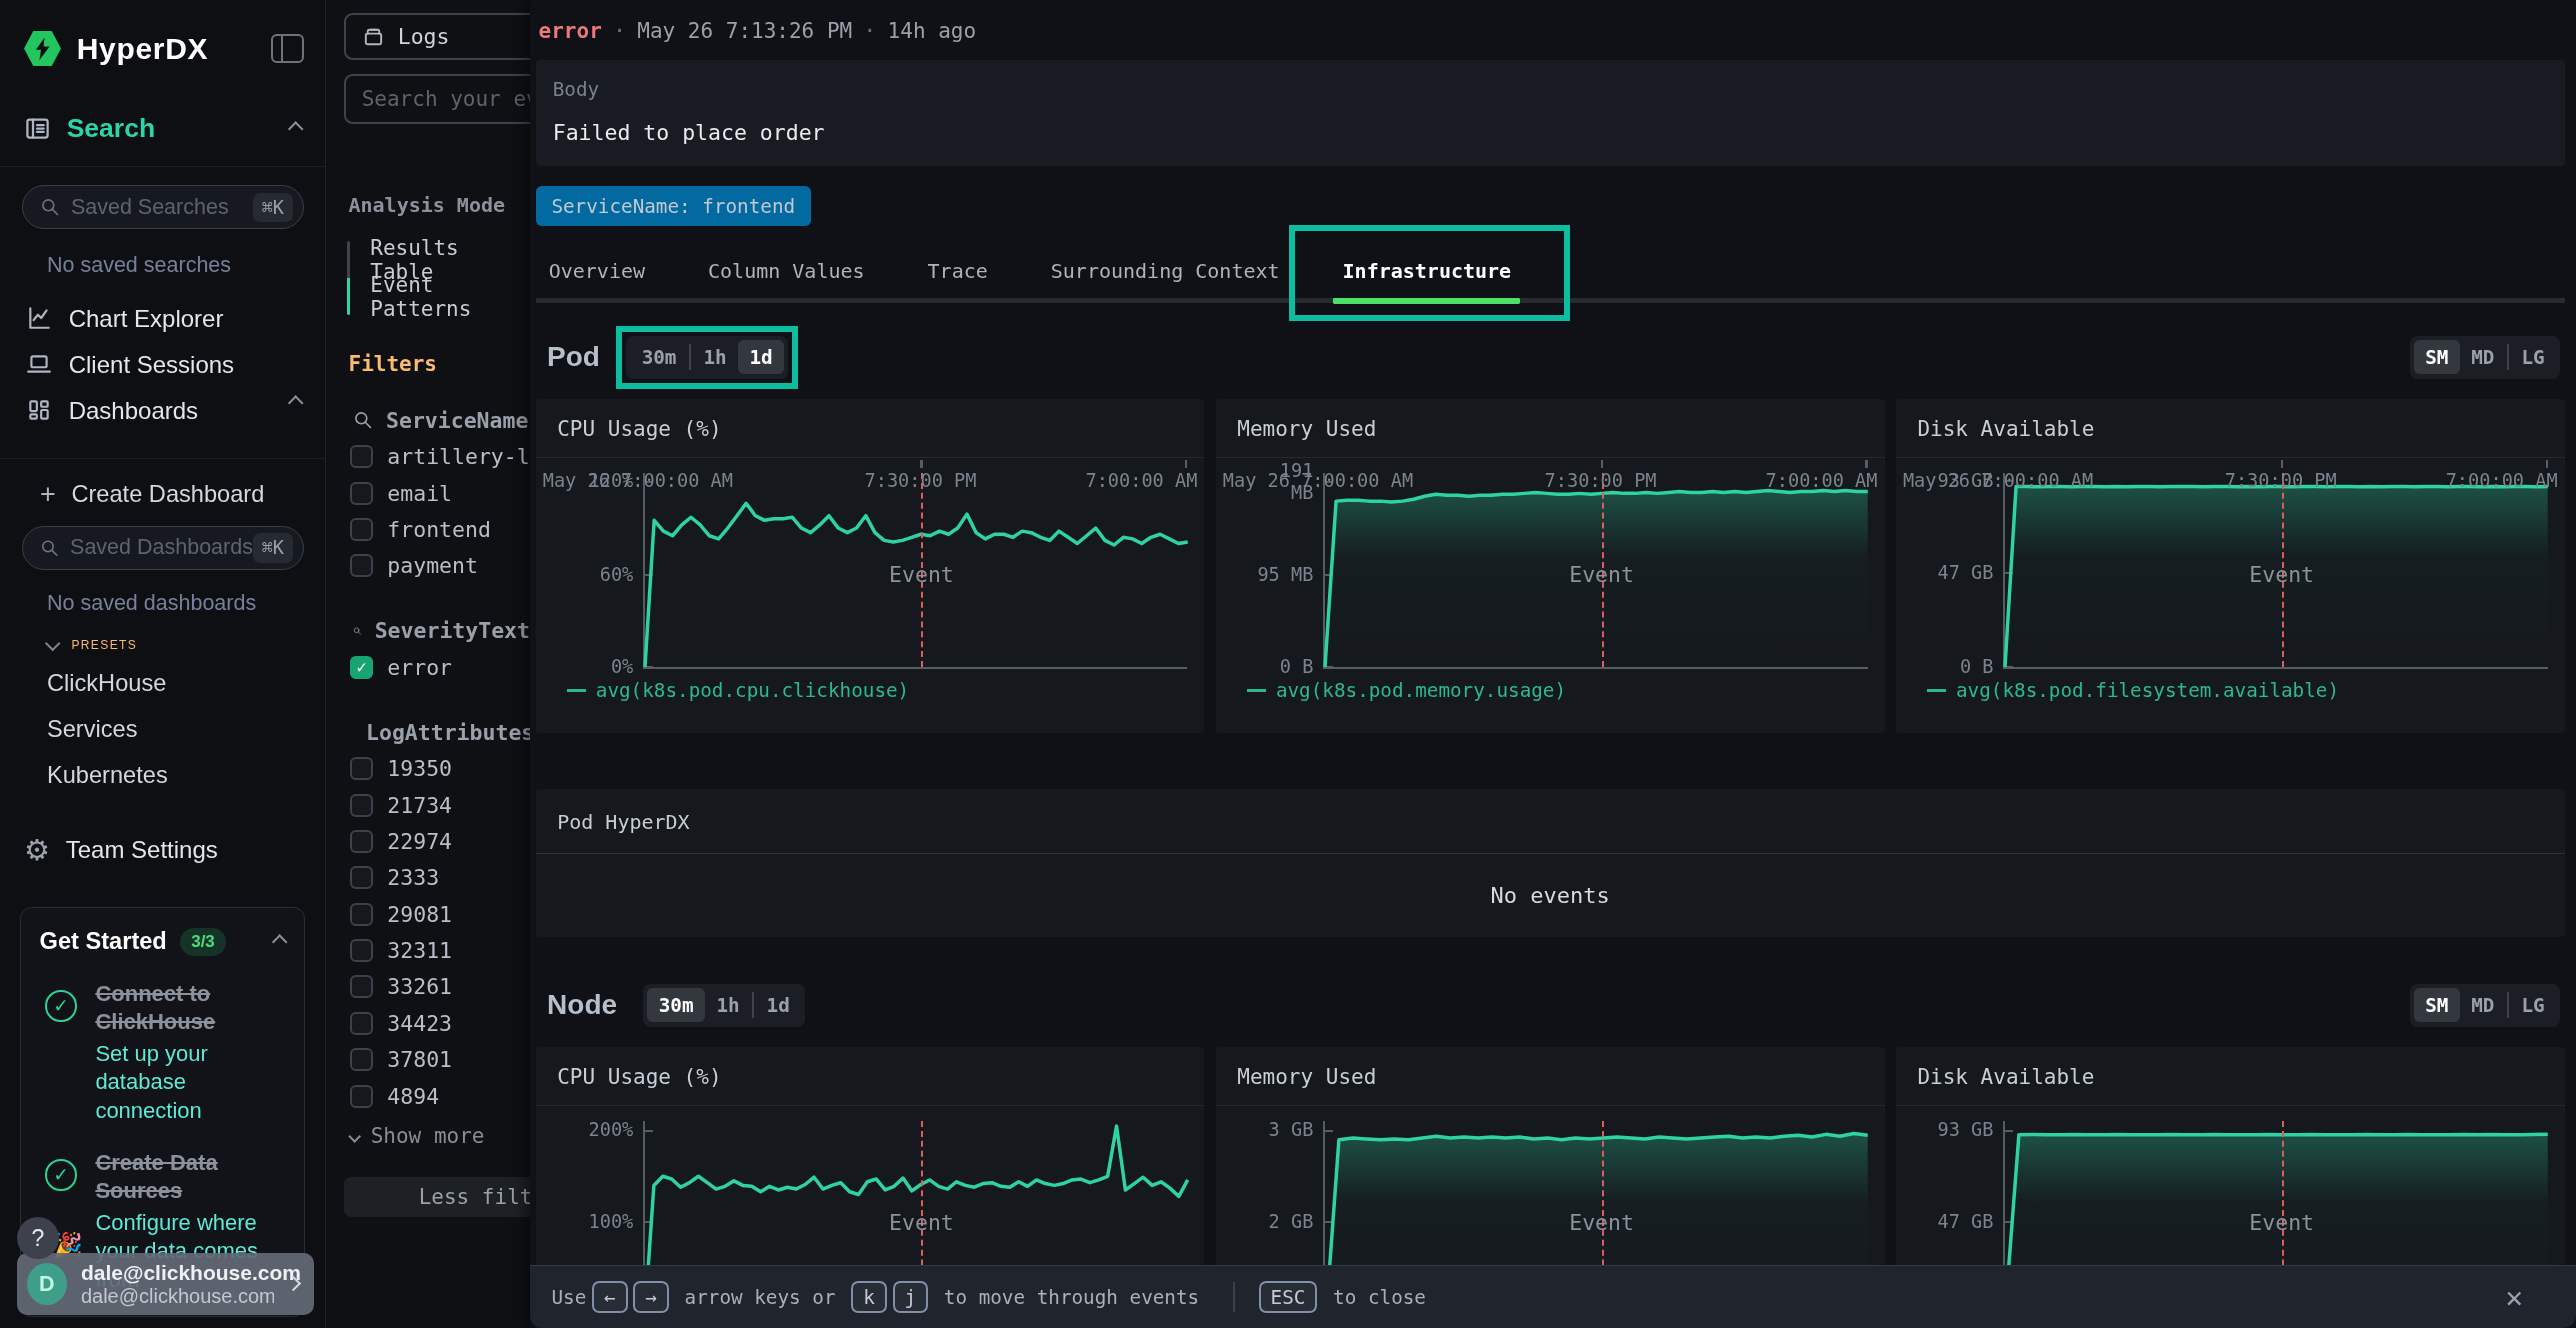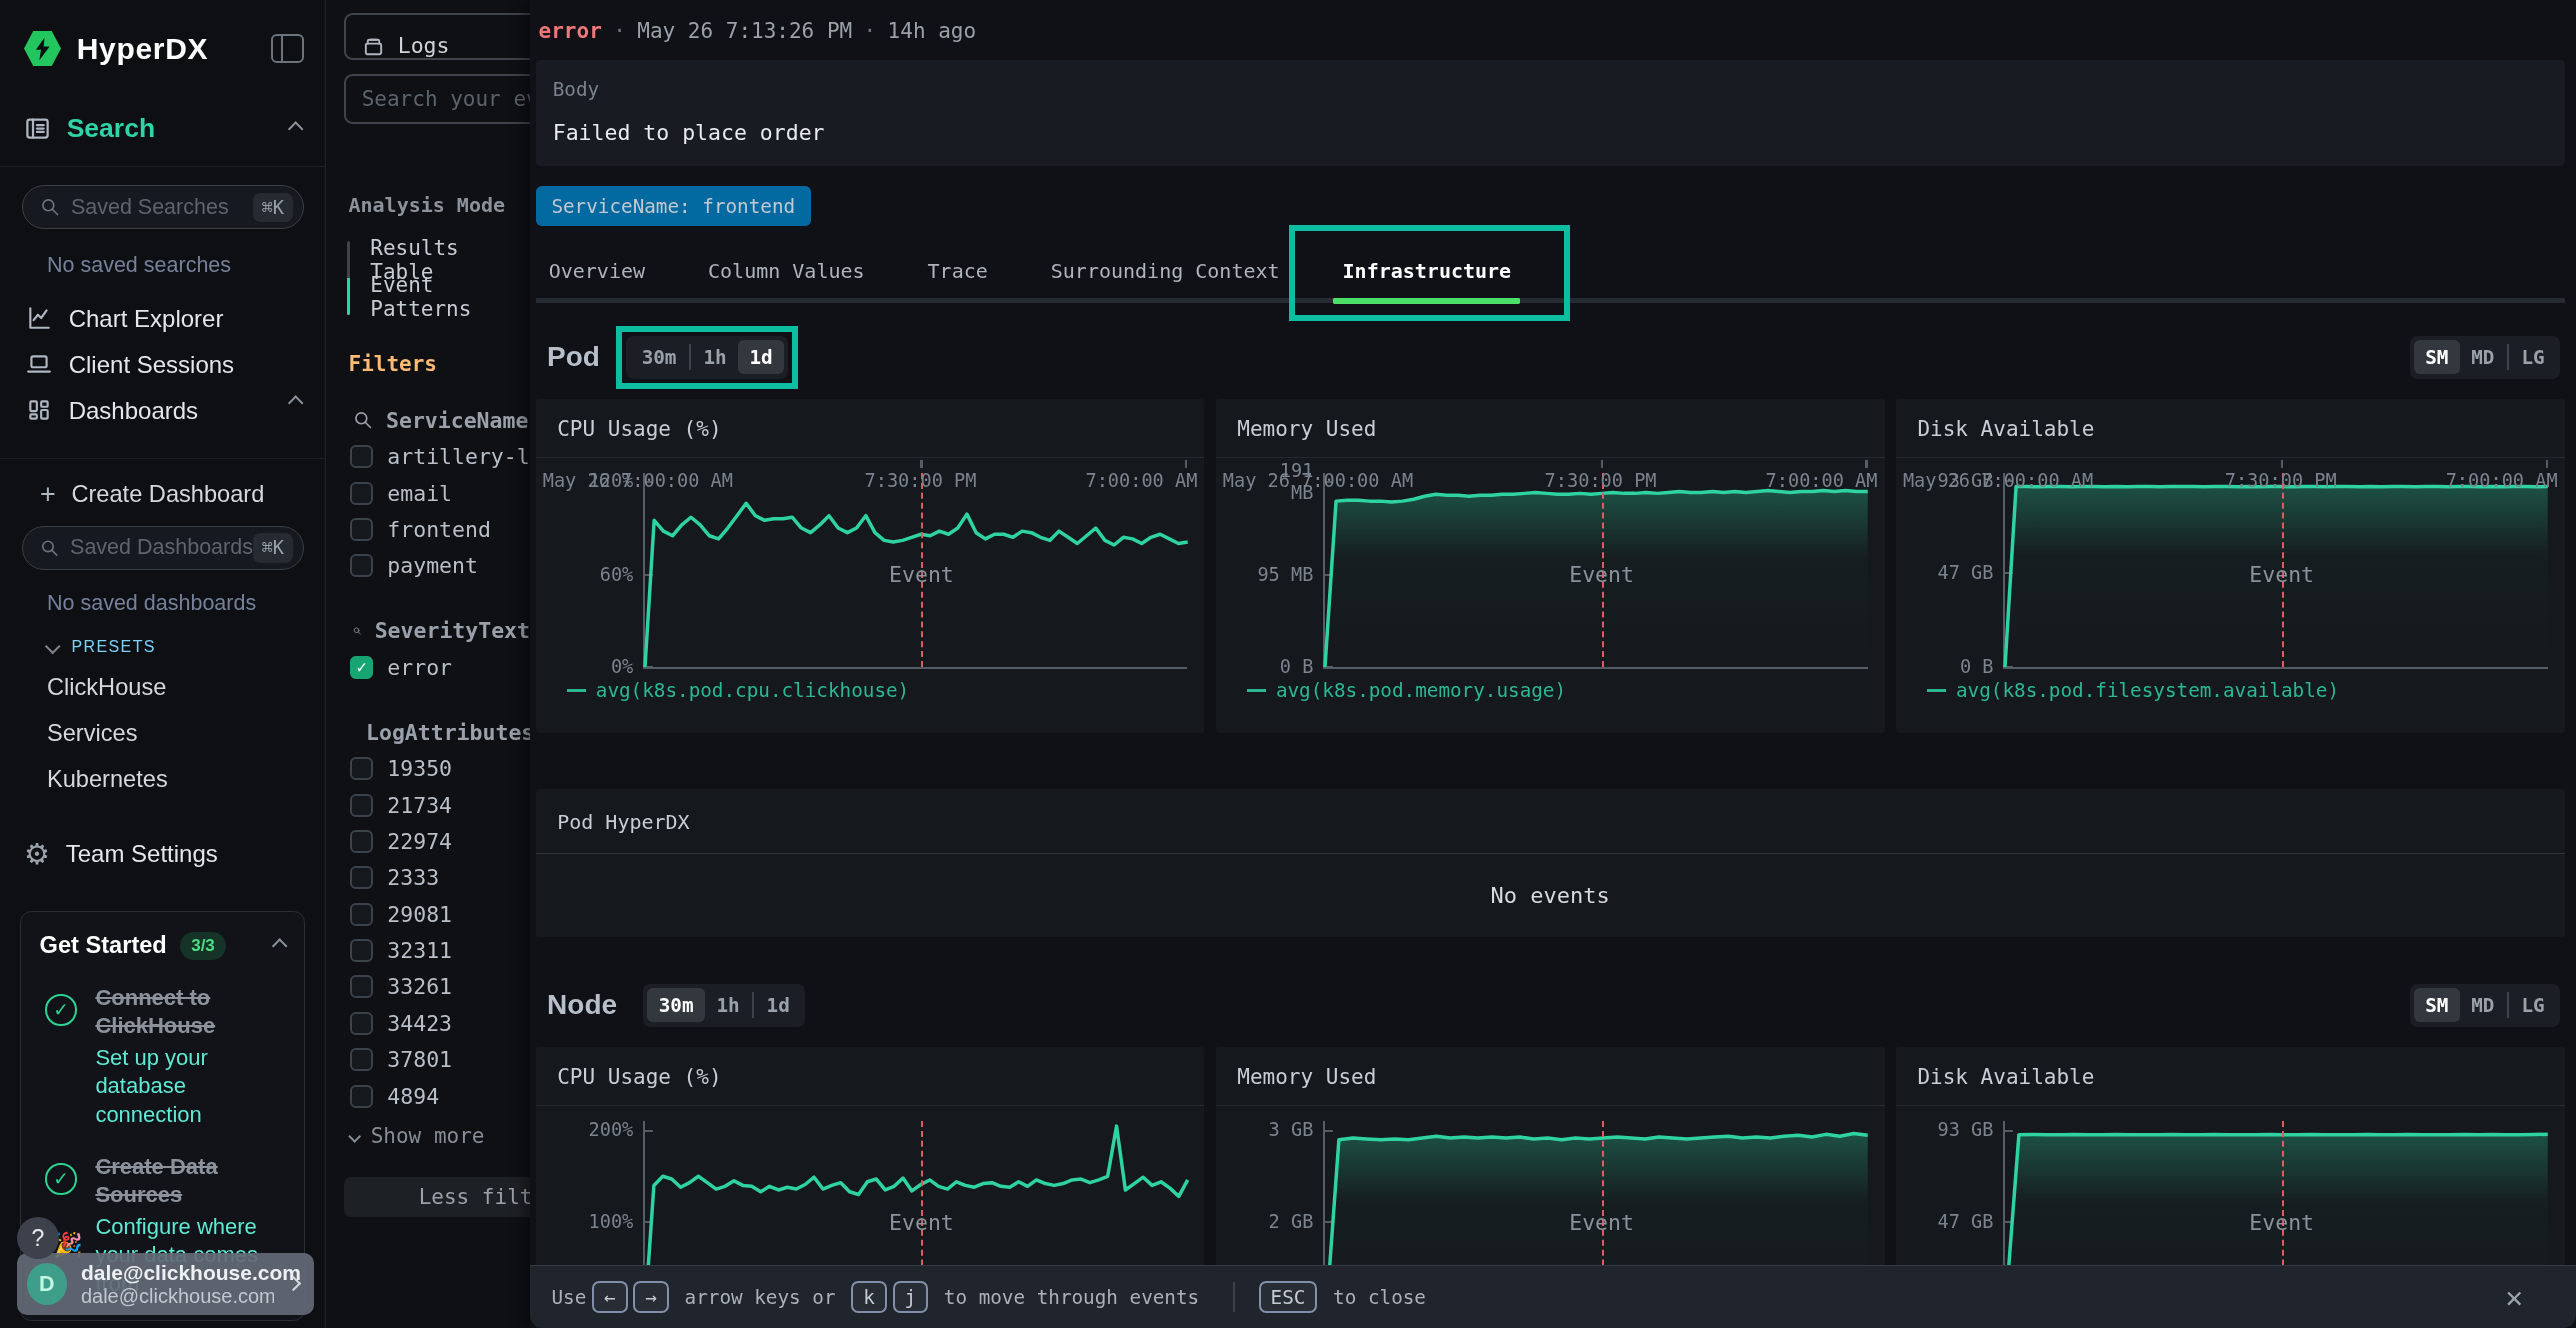--- a/index.html
+++ b/index.html
@@ -33,21 +33,21 @@
   .nav-item{display:flex;align-items:flex-start;height:46px;padding:0 24px;color:var(--txt);font-size:24px}
   .nav-item .ic{width:29px;display:flex;justify-content:center;color:#aeb6c2}
   .nav-item .t{margin-left:15.7px}
   .chev{width:11.4px;height:11.4px;border-right:2.1px solid #8b929c;border-bottom:2.1px solid #8b929c;display:inline-block}
   .chev.up{transform:rotate(-135deg)}
   .chev.down{transform:rotate(45deg)}
   .chev.right{transform:rotate(-45deg)}
   .ml-auto{margin-left:auto}
   .create-row{display:flex;align-items:center;margin:20px 0 0 40px;color:#d4d8dd;font-size:23.6px}
   .create-row .plus{font-size:27px;color:#aeb6c2;margin-right:15.7px}
-  .presets-row{display:flex;align-items:center;margin:21.5px 0 0 47px;color:#7dd3fc;font-size:16px;letter-spacing:1.4px}
+  .presets-row{display:flex;align-items:flex-start;margin:21.5px 0 0 47px;color:#fdba74;font-size:12px;letter-spacing:1.4px}
   .presets-row .chev{margin-right:13px;border-color:#7c8490}
   .preset-item{color:#d4d8dd;font-size:23.6px;margin:18.6px 0 0 47px}
   .team-row{display:flex;align-items:center;margin:44px 0 0 24px;color:var(--txt);font-size:24px}
   .team-row .gear{font-size:29px;color:#9aa3ad;margin-right:15.7px}
   .gs-card{margin:40px 20px 0 20px;border:1.4px solid #2a2e35;border-radius:11.4px;background:#111318;padding:20px 18.6px 21.5px 18.6px}
   .gs-head{display:flex;align-items:center}
   .gs-title{color:#fff;font-weight:bold;font-size:23.6px}
   .gs-badge{margin-left:13px;background:#153326;color:#4ade80;font-weight:bold;font-size:17px;border-radius:715px;padding:4.3px 11.4px}
   .gs-item{display:flex;margin-top:24px}
   .gs-check{flex:0 0 auto;width:31.5px;height:31.5px;border:2.9px solid #2dd48f;border-radius:50%;color:#2dd48f;font-size:18.6px;display:flex;align-items:center;justify-content:center;margin:10px 18.6px 0 5.7px}
@@ -57,21 +57,21 @@
   .help-bubble{position:absolute;left:17px;bottom:69px;width:42px;height:42px;border-radius:50%;background:#3d414b;color:#e6e9ed;font-size:23px;display:flex;align-items:center;justify-content:center;z-index:3}
   .user-chip{position:absolute;left:17px;right:11.4px;bottom:13px;height:62px;background:rgba(99,106,119,0.92);border-radius:10px;display:flex;align-items:center;padding:0 14.3px 0 10px;z-index:2}
   .avatar{width:42px;height:42px;border-radius:50%;background:#3f9e8a;color:#bff7e0;font-weight:bold;font-size:21.5px;display:flex;align-items:center;justify-content:center}
   .user-txt{margin-left:14.3px;min-width:0}
   .user-name{color:#eef0f3;font-weight:bold;font-size:21px;white-space:nowrap}
   .user-sub{color:#c3c8d0;font-size:20px;white-space:nowrap;overflow:hidden;text-overflow:clip;max-width:193px}
   .user-chip .chev{border-color:#d4d8dd;margin-left:auto}
 
   
   #filterpanel{position:absolute;left:327px;top:0;width:203px;height:100%;background:var(--panel-bg);overflow:hidden;z-index:4}
-  .src-btn{margin:13px 0 0 17px;width:243px;height:47px;border:2.1px solid #3f444c;border-radius:8.6px;display:flex;align-items:flex-end;padding:0 15.7px;color:#d0d4da;font-size:21.5px}
+  .src-btn{margin:13px 0 0 17px;width:243px;height:47px;border:2.1px solid #3f444c;border-radius:8.6px;display:flex;align-items:center;padding:0 15.7px;color:#d0d4da;font-size:21.5px}
   .src-btn .t{margin-left:13px}
   .search-box{margin:14.3px 0 0 17px;width:243px;height:50px;border:2.1px solid #3f444c;border-radius:8.6px;display:flex;align-items:center;padding:0 15.7px;color:#5b636d;font-size:21px;white-space:nowrap}
   .fp-label{color:#8b929c;font-weight:bold;font-size:20px;margin:69px 0 0 21.5px}
   .mode-block{display:flex;margin:24px 0 0 20px}
   .mode-track{width:3.6px;border-radius:2.1px;overflow:hidden;display:flex;flex-direction:column}
   .mode-track .seg1{flex:1;background:#3f444c}
   .mode-track .seg2{flex:1;background:var(--accent)}
   .mode-items{margin-left:20px}
   .mode-item{color:#c6ccd4;font-size:21px;height:37px;display:flex;align-items:center}
   .filters-label{color:#fdba74;font-weight:bold;font-size:21px;margin:37px 0 0 21.5px}

